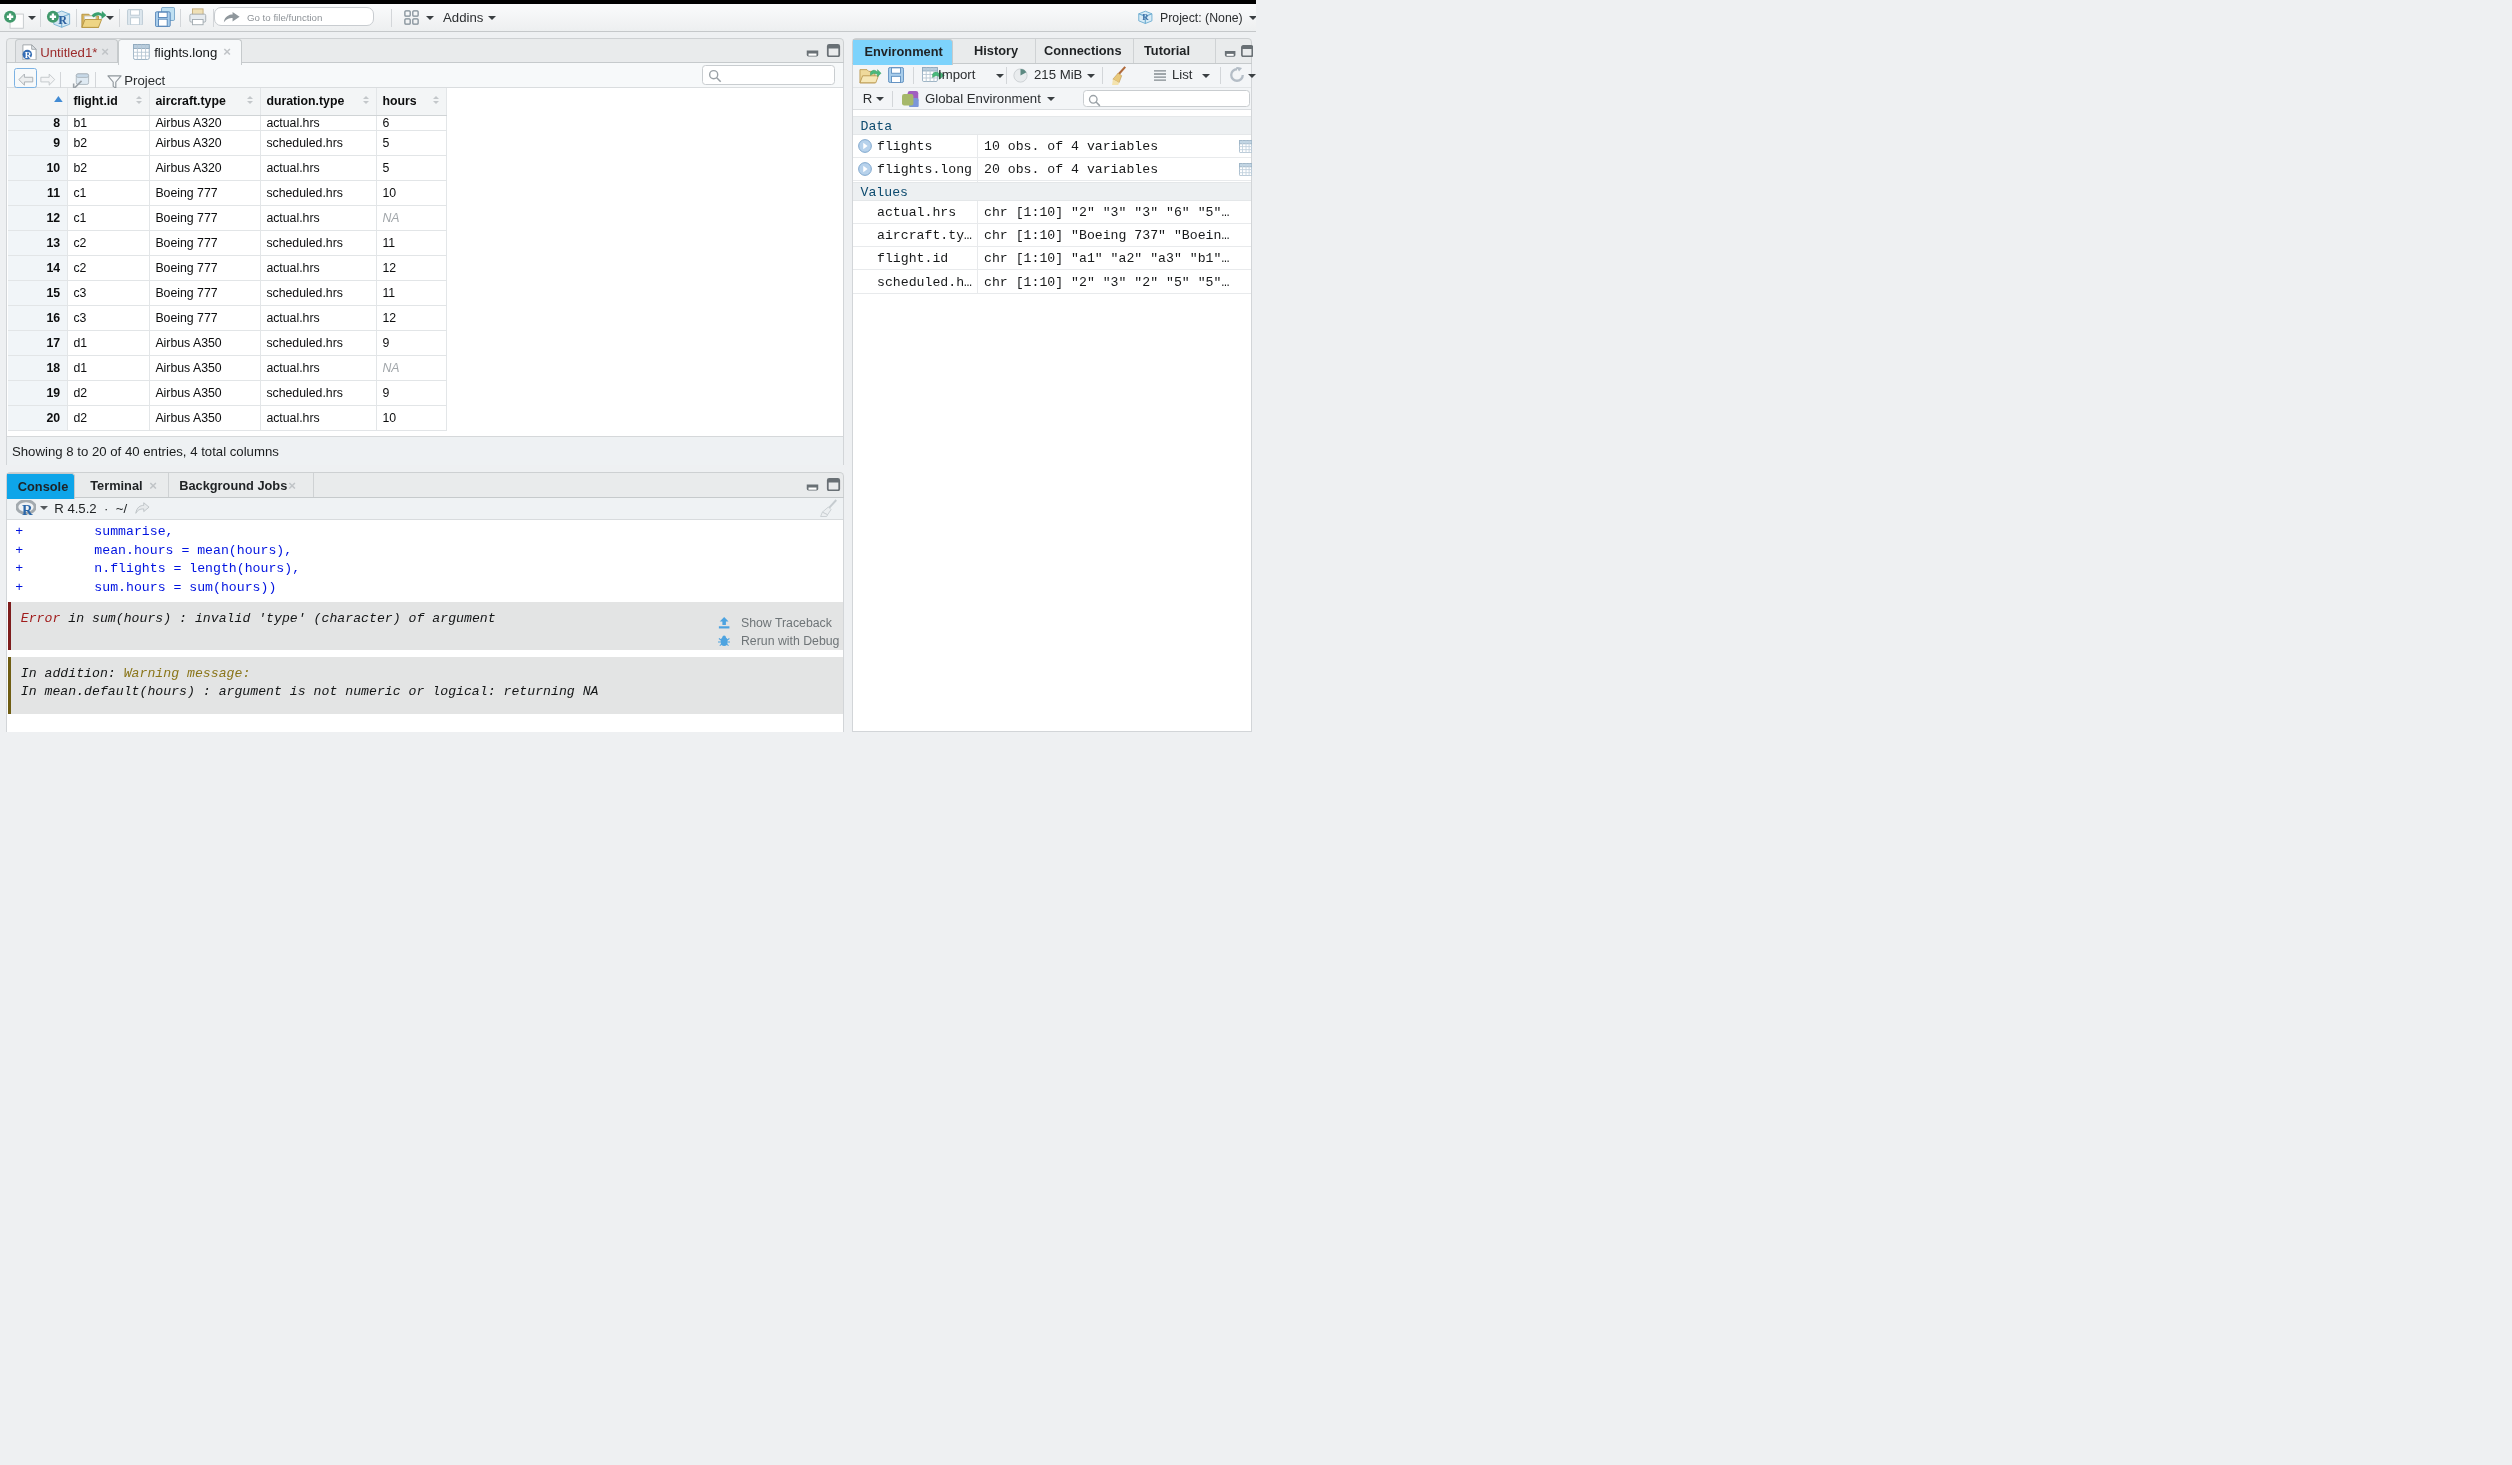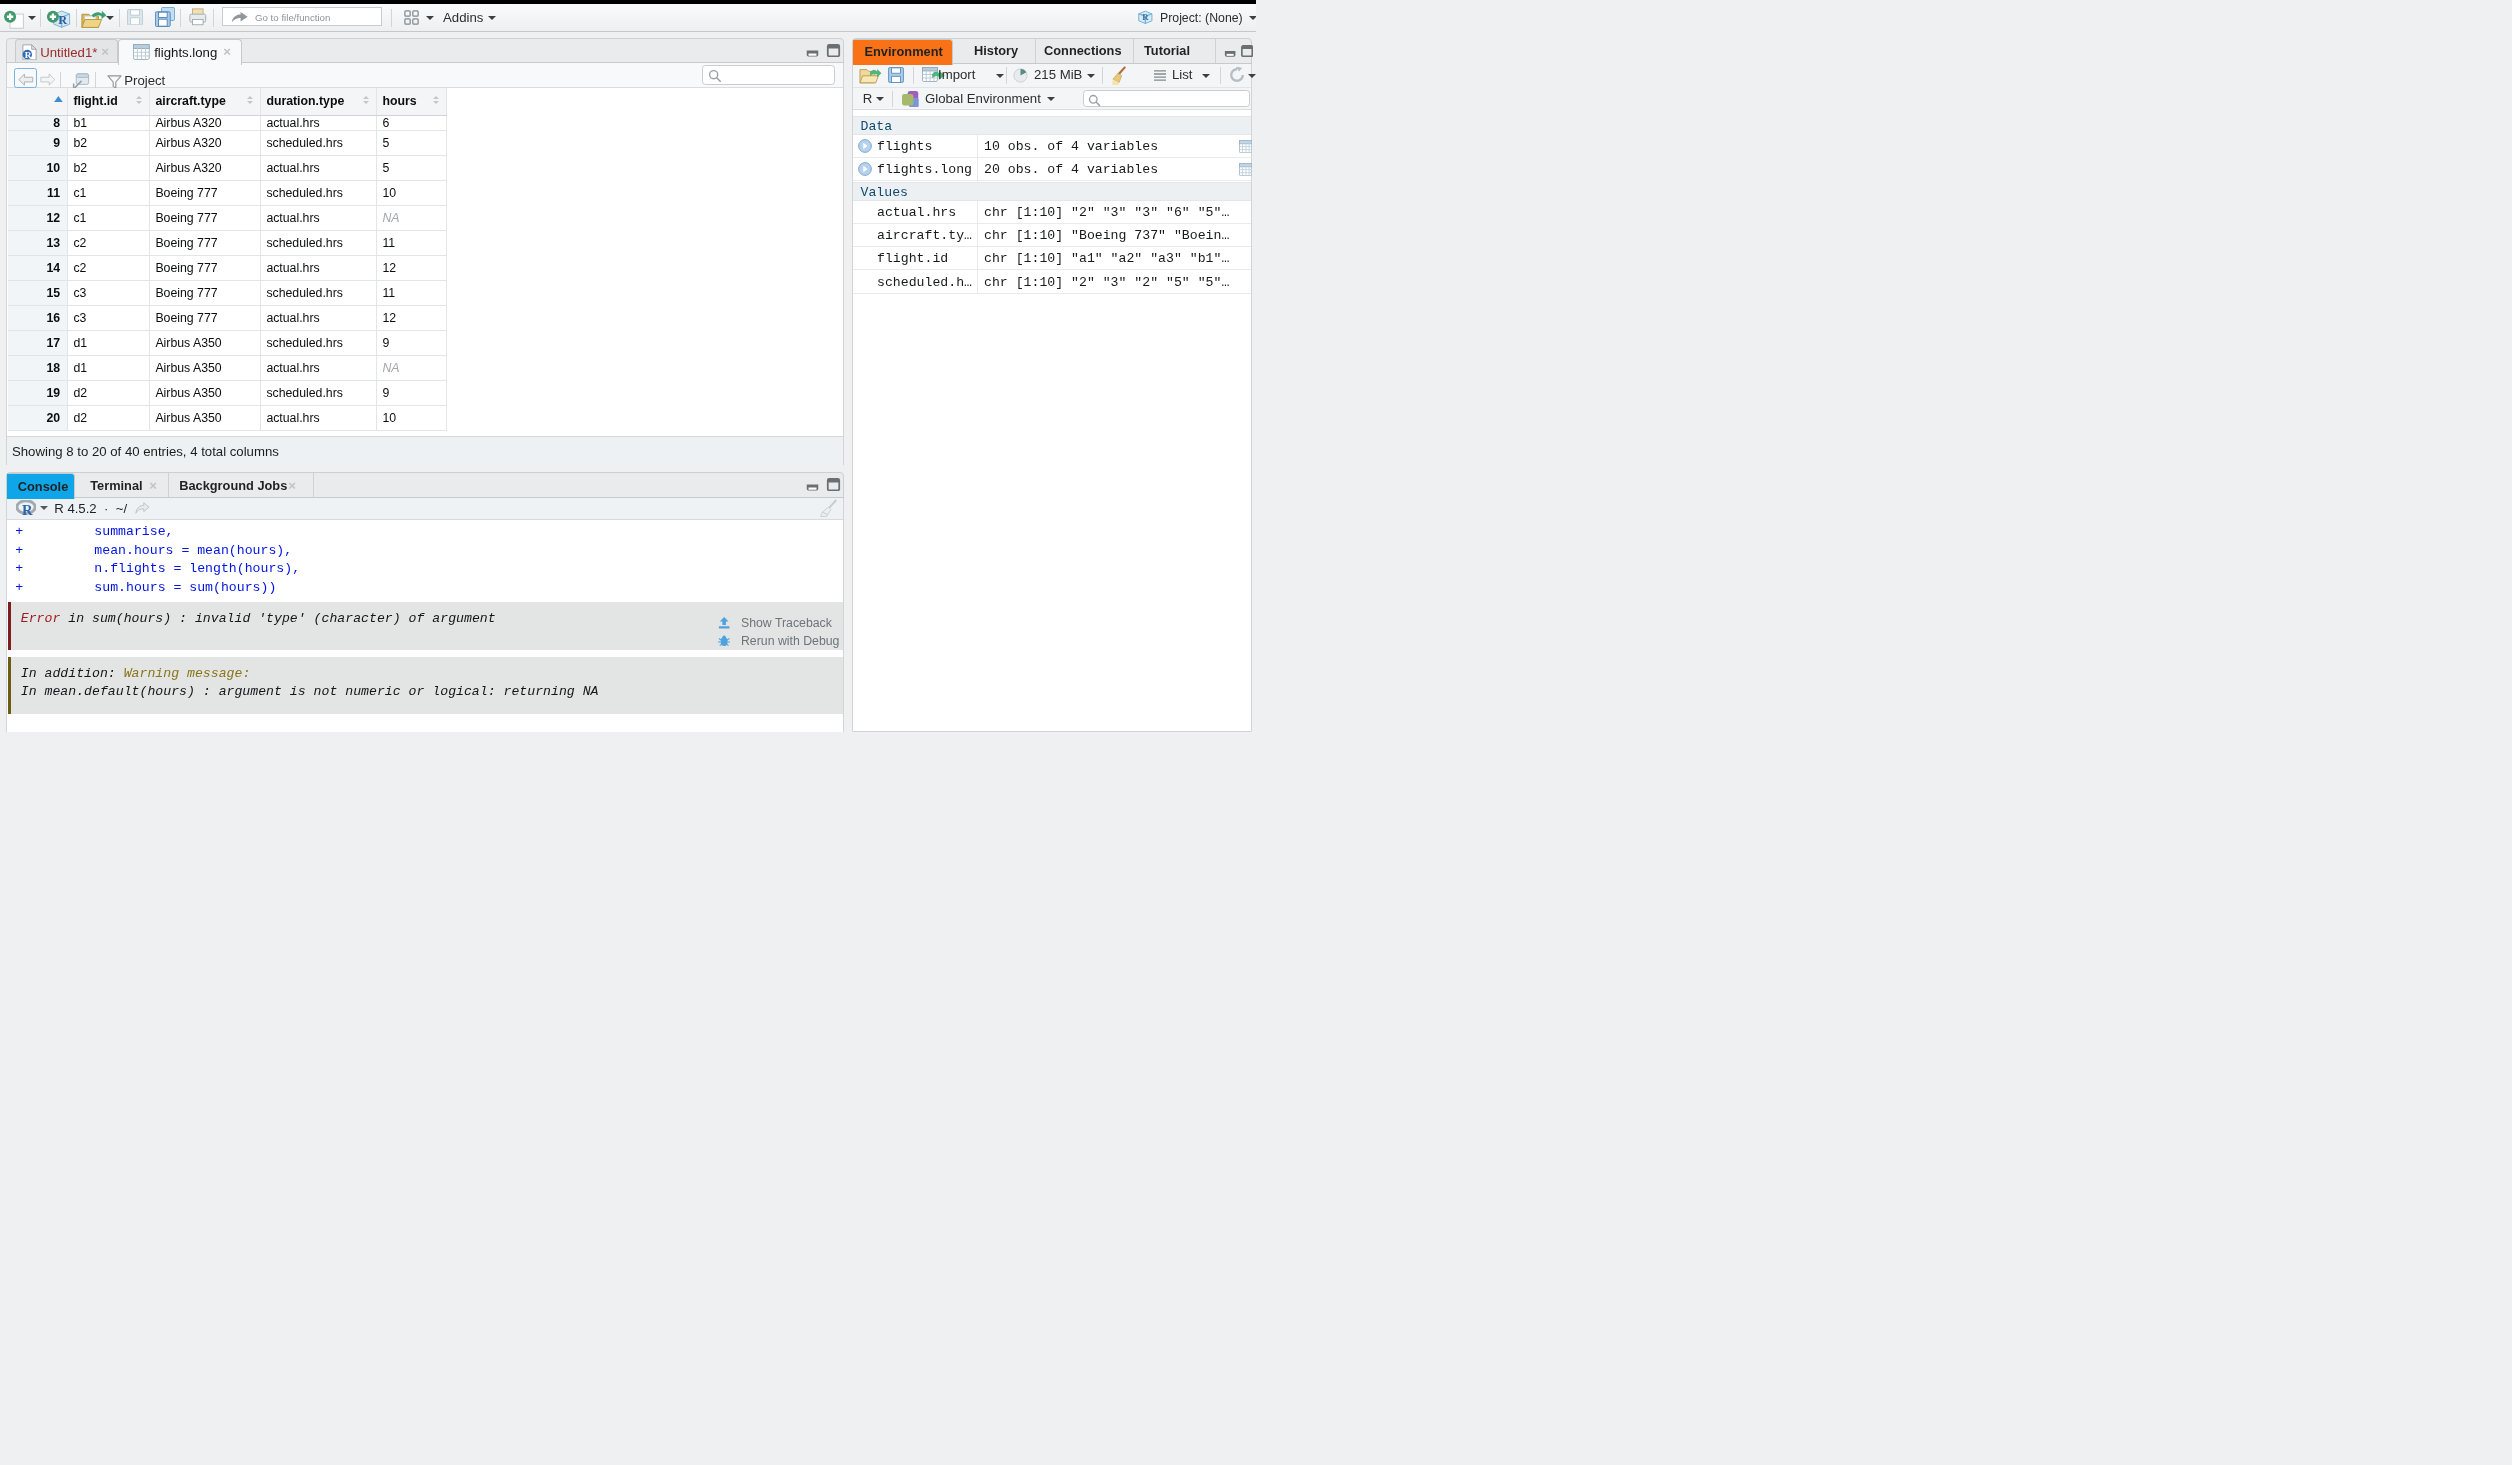--- a/index.html
+++ b/index.html
@@ -4,21 +4,21 @@
 html,body{width:1256px;height:733px;overflow:hidden;}
 body{position:relative;background:#eef0f2;font-family:"Liberation Sans",sans-serif;-webkit-font-smoothing:antialiased;}
 .abs{position:absolute;}
 .sep{position:absolute;width:0.9px;background:#d3d6d9;}
 .caret{position:absolute;width:0;height:0;border-left:4px solid transparent;border-right:4px solid transparent;border-top:4.8px solid #3a3f42;}
 .mono{font-family:"Liberation Mono",monospace;}
 #blackbar{position:absolute;left:0;top:0;width:1256px;height:3.5px;background:#000;}
 #toolbar{position:absolute;left:0;top:3.5px;width:1256px;height:28px;background:linear-gradient(#fafbfc,#edeff0);border-bottom:0.9px solid #c5c8ca;}
 #toolbar .sep{top:5.3px;height:18.5px;}
 .tbico{position:absolute;top:4.4px;}
-#gobox{position:absolute;left:222px;top:3.5px;width:160px;height:18.5px;background:#fff;border:0.9px solid #c8ccd0;border-radius:0;}
+#gobox{position:absolute;left:214px;top:3.5px;width:160px;height:18.5px;background:#fff;border:0.9px solid #c8ccd0;border-radius:7px;}
 #gobox span{position:absolute;left:32px;top:3.5px;font-size:9.7px;color:#8e9398;}
 #addins{position:absolute;left:443px;top:6.2px;font-size:13.2px;color:#2b2e30;}
 #projlbl{position:absolute;left:1160px;top:7px;font-size:12.3px;color:#2b2e30;}
 
 .tab{position:absolute;top:0;height:100%;background:#e3e5e7;border:0.9px solid #c6cacc;border-bottom:none;border-radius:3.5px 3.5px 0 0;}
 .tsep{position:absolute;top:0;width:0.9px;height:100%;background:#cfd2d4;}
 .tab.active{z-index:3;border-bottom:none;}
 .tablbl{position:absolute;font-size:12.8px;font-weight:bold;color:#1f2224;white-space:nowrap;}
 .tabx{position:absolute;color:#c0c4c7;font-size:13.2px;font-weight:bold;}
 
@@ -53,21 +53,21 @@
 #eblock{top:105px;height:48px;}
 #eblock .bord{background:#7e1d1d;}
 #wblock{top:160px;height:57px;}
 #wblock .bord{background:#6f5d13;}
 .cblock pre{position:absolute;left:12.8px;top:8px;font-family:"Liberation Mono",monospace;font-size:13.2px;line-height:18.4px;color:#141617;font-style:italic;}
 .err{color:#a11c1c;}
 .warn{color:#8a7519;}
 .clink{position:absolute;font-size:12.3px;color:#6e7477;}
 
 #etabs{position:absolute;left:852px;top:38px;width:400px;height:25px;background:#e9ebec;border:0.9px solid #cdd0d2;border-bottom:none;border-radius:4.4px 4.4px 0 0;}
-#etab1{left:0px;width:100px;background:#f97316;height:26.4px;border-radius:0 3.5px 0 0;border-left:none;}
+#etab1{left:0px;width:100px;background:#7dd3fc;height:26.4px;border-radius:0 3.5px 0 0;border-left:none;}
 #env{position:absolute;left:852px;top:63px;width:400px;height:669px;background:#fff;border:0.9px solid #d2d5d8;border-top:none;}
 #etool1{position:absolute;left:0;top:0;width:398px;height:25px;background:#f3f5f7;border-bottom:0.9px solid #e2e5e7;}
 #etool2{position:absolute;left:0;top:25px;width:398px;height:22.4px;background:#f3f5f7;border-bottom:0.9px solid #dadde0;}
 #etool1 .sep{top:3.5px;height:17.6px;}
 #etool2 .sep{top:2.6px;height:16.7px;}
 .etxt{position:absolute;font-size:13.2px;color:#2b2e30;}
 #esearch{position:absolute;left:230px;top:2.2px;width:167px;height:17px;background:#fff;border:0.9px solid #c9cdd0;border-radius:3.5px;}
 .ehdr{position:absolute;left:0;width:398px;height:19px;background:#edf0f2;border-top:0.9px solid #e4e7e9;border-bottom:0.9px solid #e4e7e9;}
 .ehdr span{position:absolute;left:7.5px;top:1.8px;font-family:"Liberation Mono",monospace;font-size:13.2px;color:#0c4a6e;}
 .erow{position:absolute;left:0;width:398px;height:23.4px;border-bottom:0.9px solid #e8eaec;}

